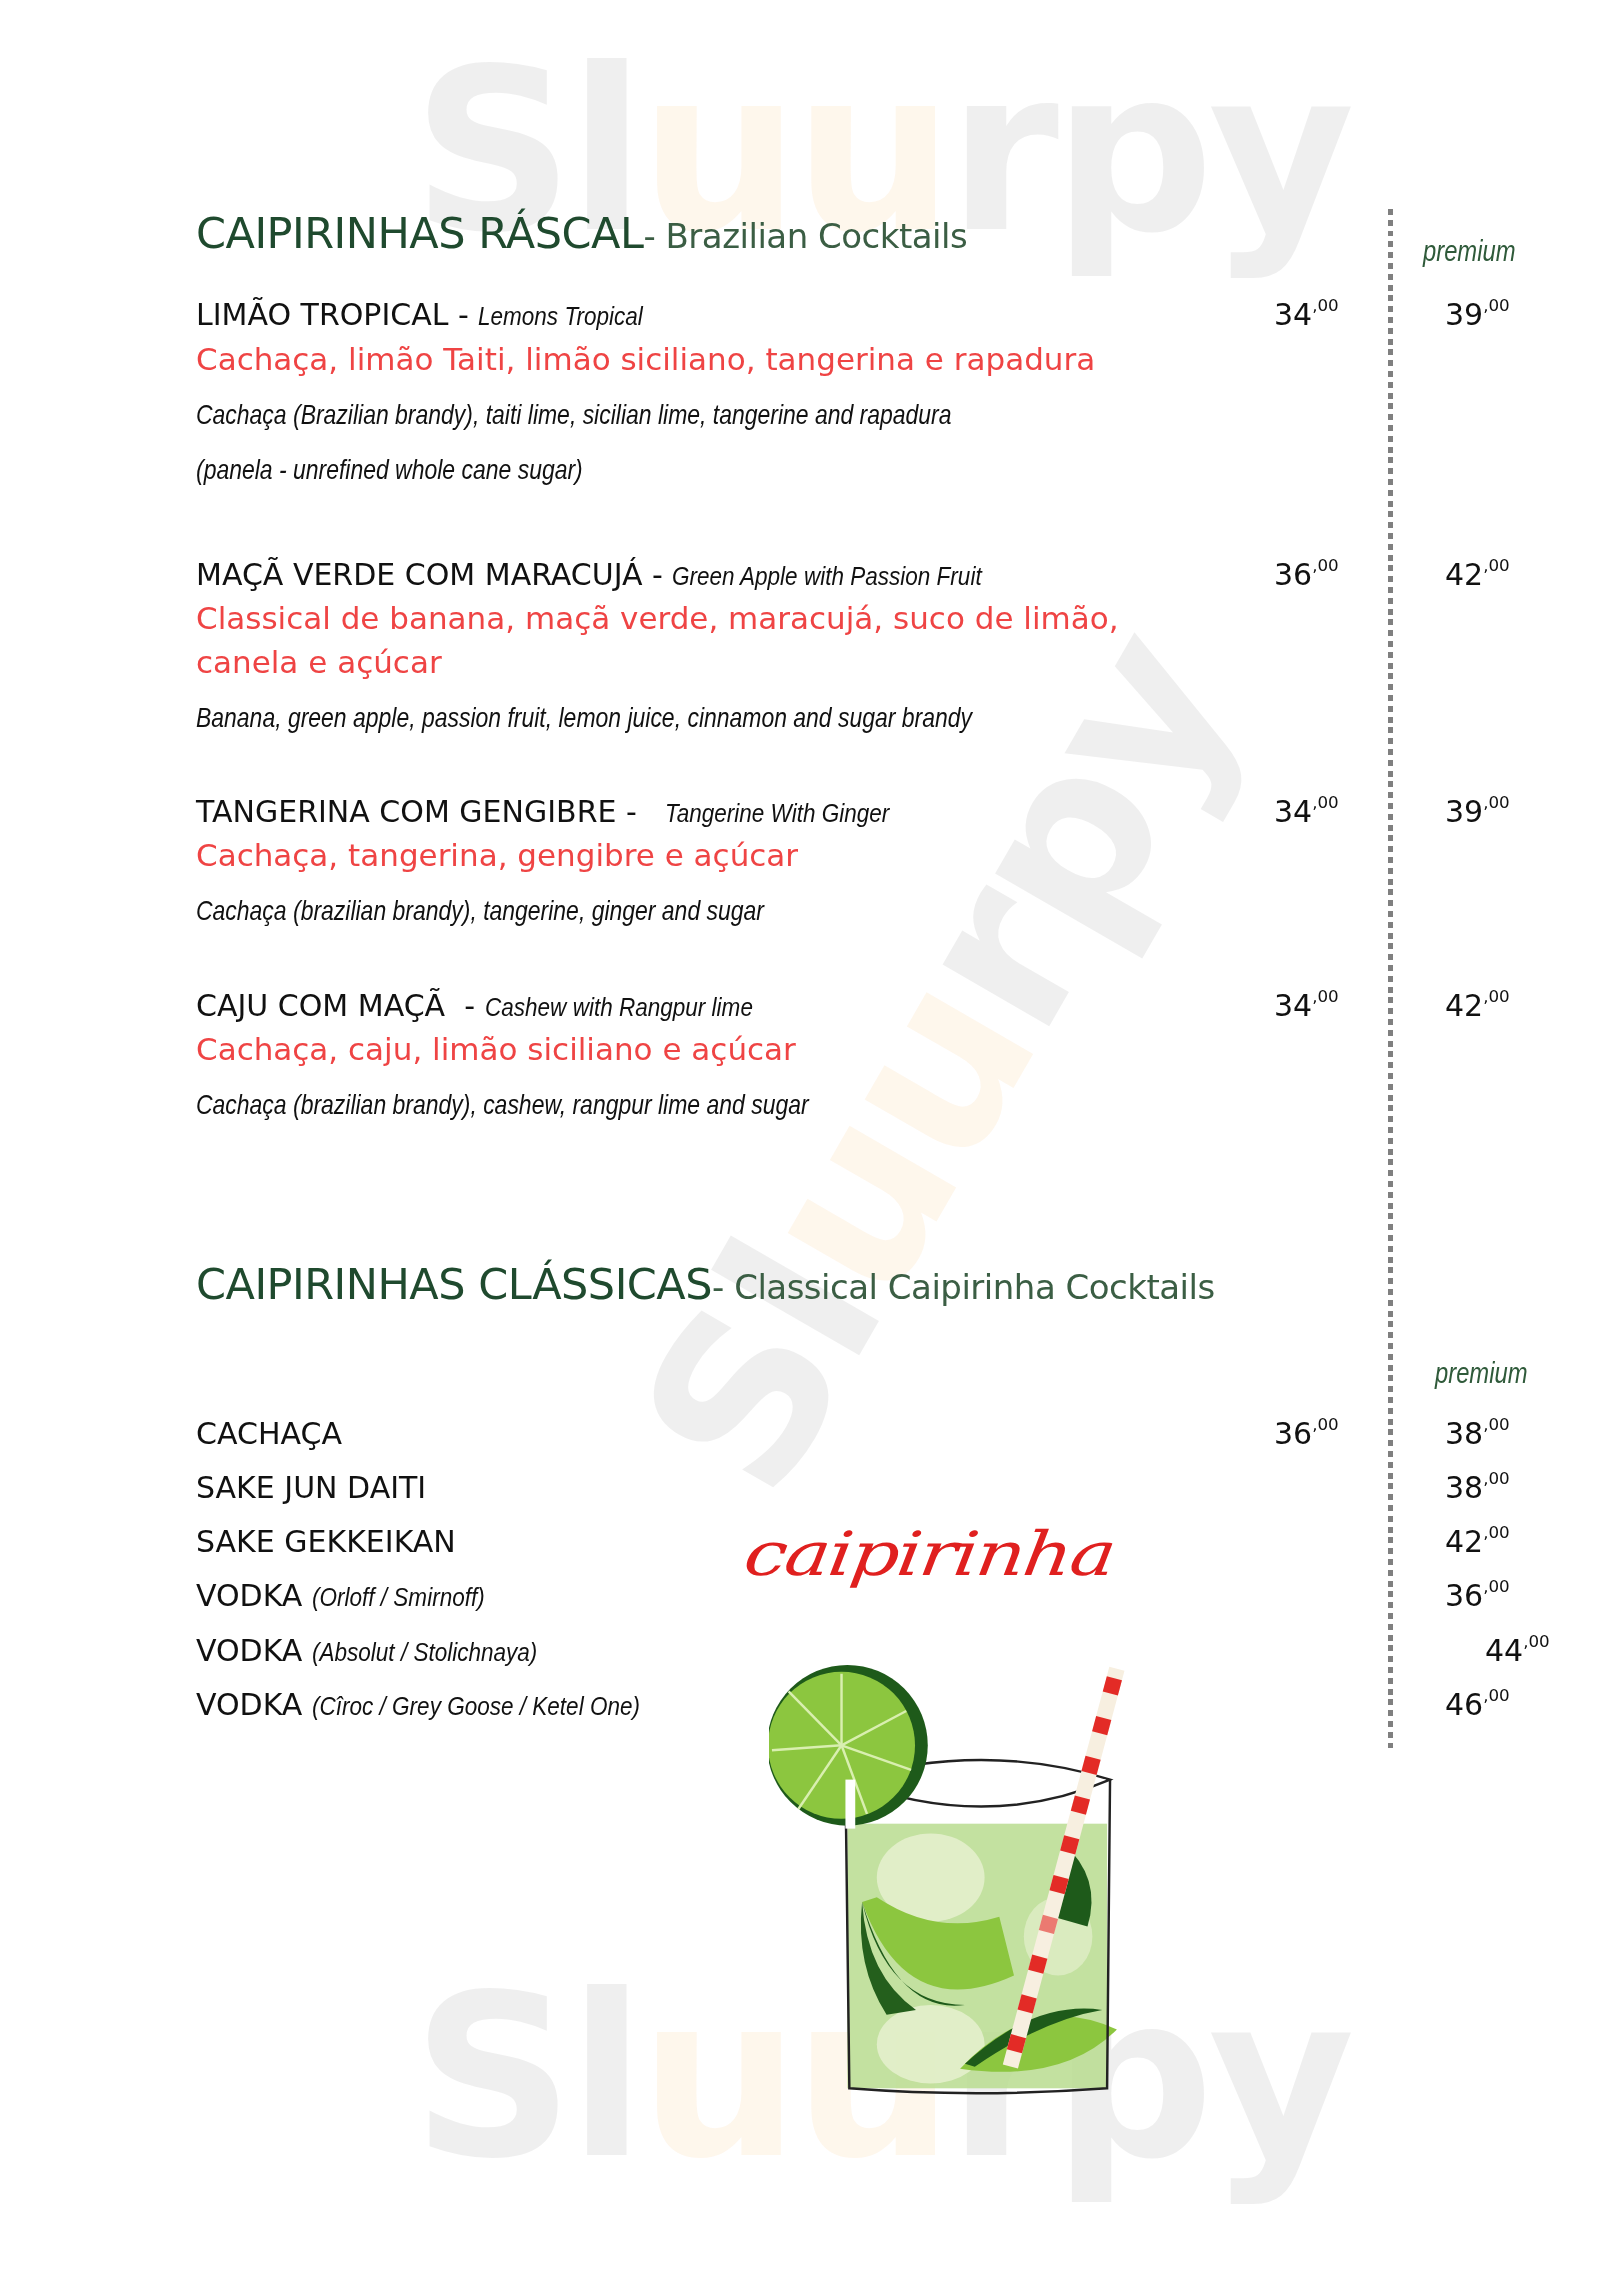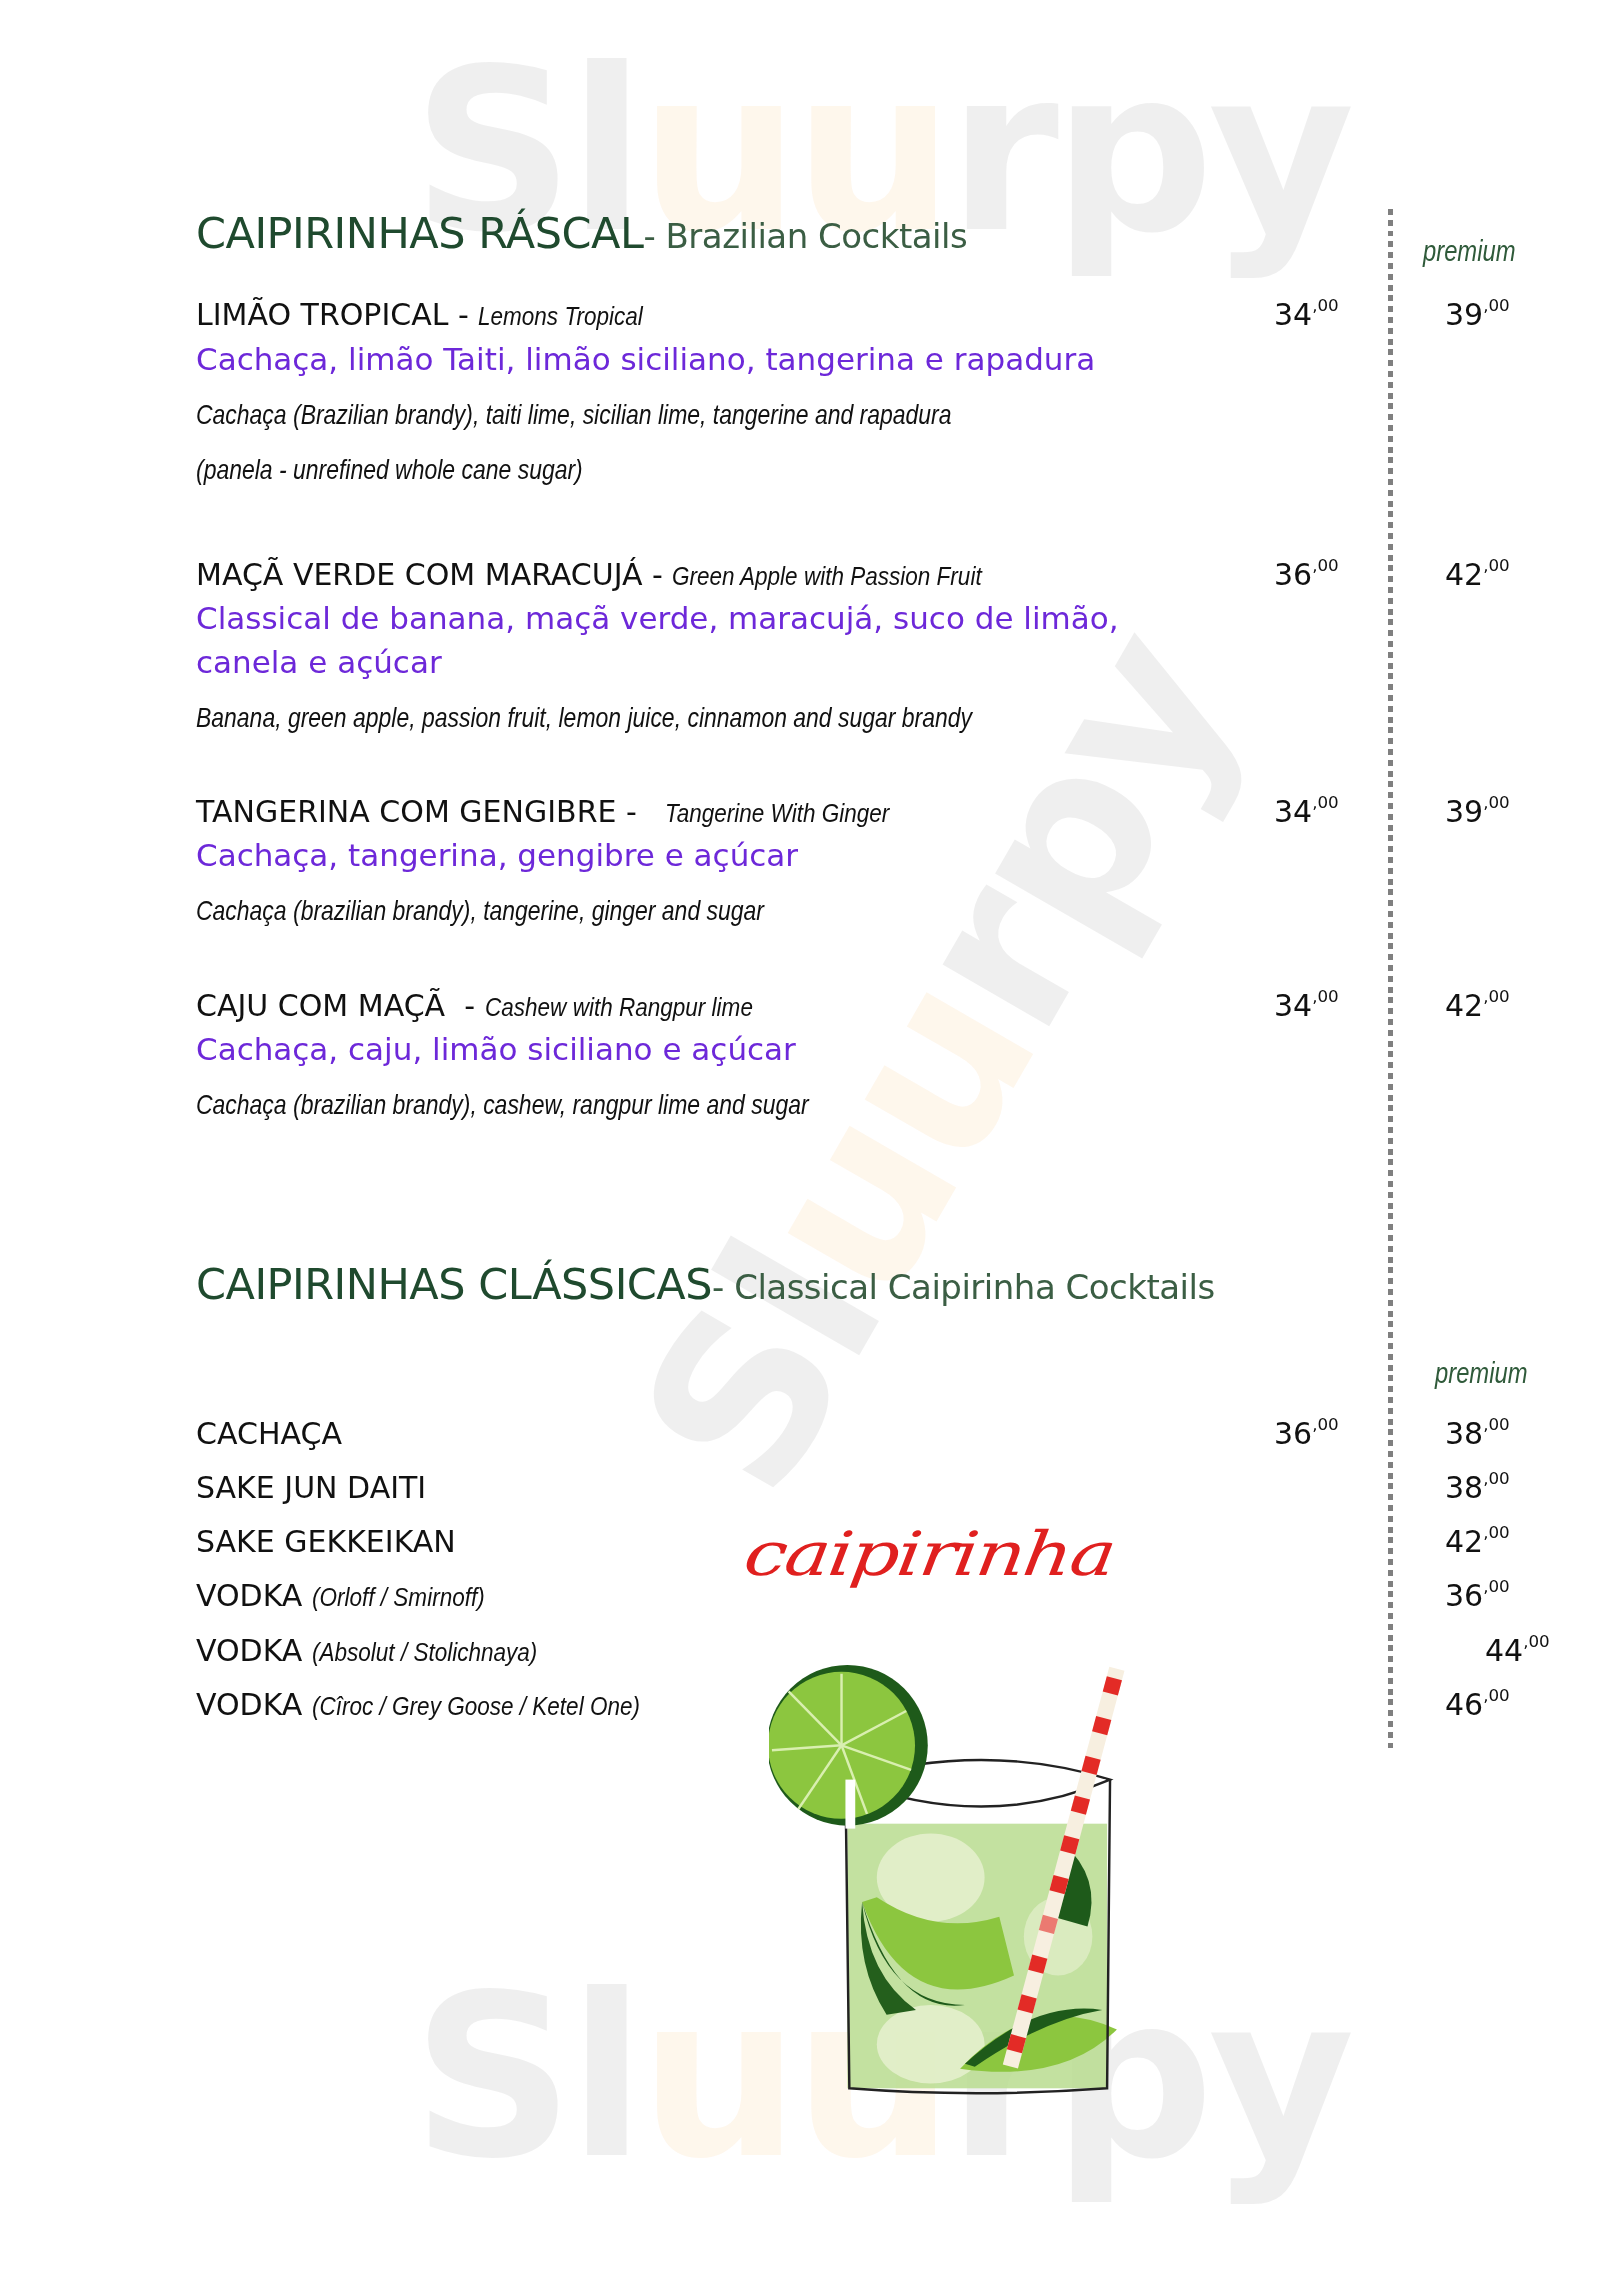--- a/index.html
+++ b/index.html
@@ -10,21 +10,21 @@
         font-size:225px; letter-spacing:-5.9px; opacity:0.09; color:#555; pointer-events:none; white-space:nowrap; }
   .wm .u { color:#f59a23; opacity:0.9; }
   .sec-title { position:absolute; left:196px; font-size:43px; color:#1f4a2e; white-space:nowrap;
                font-family:"DejaVu Sans", sans-serif; letter-spacing:-0.5px; }
   .sec-title .sub { font-size:34px; color:#3b5e44; }
   .premium { position:absolute; font-family:"Liberation Sans", sans-serif; font-style:italic;
              font-size:29px; color:#2f5a3a; transform:scaleX(0.82); transform-origin:left; }
   .name { position:absolute; left:196px; font-size:30px; white-space:nowrap; color:#111; }
   .name .en { font-family:"Liberation Sans", sans-serif; font-style:italic; font-size:26.5px;
               display:inline-block; transform:scaleX(0.85); transform-origin:left; }
-  .desc { position:absolute; left:196px; font-size:31px; white-space:nowrap; color:#6d28d9; }
+  .desc { position:absolute; left:196px; font-size:31px; white-space:nowrap; color:#ef4444; }
   .desc-en { position:absolute; left:196px; font-family:"Liberation Sans", sans-serif; font-style:italic;
              font-size:28px; white-space:nowrap; color:#111; transform:scaleX(0.82); transform-origin:left; }
   .price { position:absolute; font-size:30px; color:#111; white-space:nowrap; }
   .price sup { font-size:16.7px; vertical-align:top; position:relative; top:-2px; }
   .dashline { position:absolute; left:1388px; top:209px; width:4.9px; height:1539px;
               background: repeating-linear-gradient(to bottom, #555 0 5.9px, transparent 5.9px 10.8px); opacity:0.75; }
   .script { position:absolute; left:745px; top:1509px; font-family:"DejaVu Serif", serif; font-style:italic;
             font-size:76px; color:#e0201f; letter-spacing:-2px; transform:skewX(-8deg) scaleY(0.8); }
 </style>
 </head>

